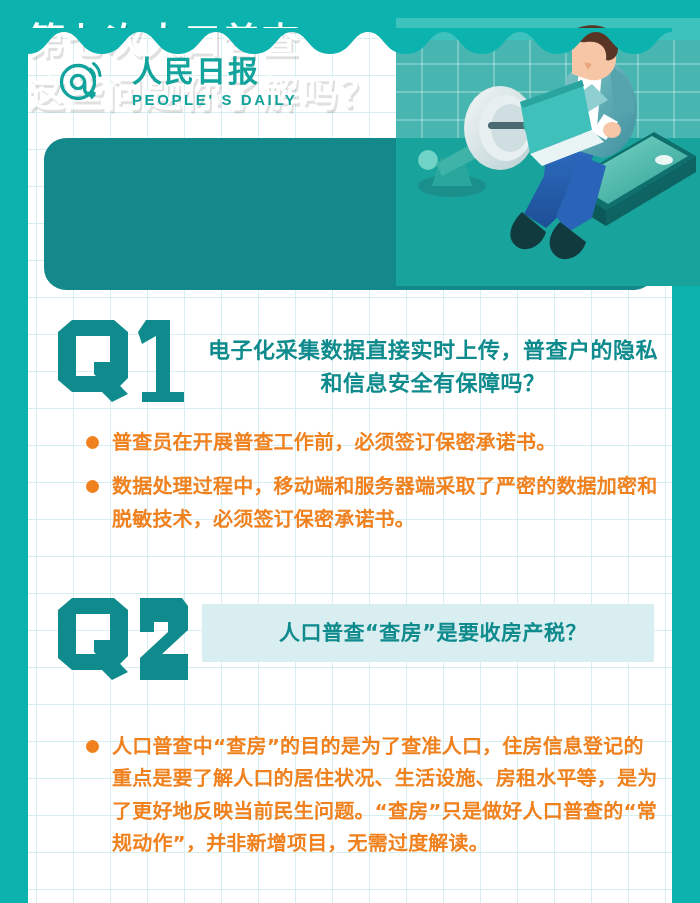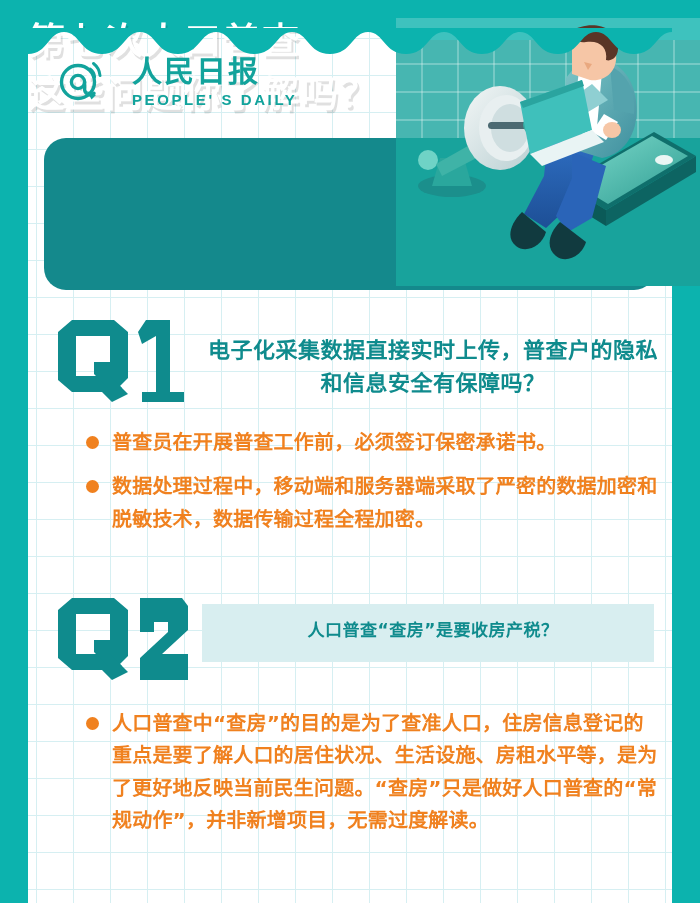--- a/index.html
+++ b/index.html
@@ -165,30 +165,30 @@
     position: relative;
     z-index: 1;
     color: #0f8b8d;
     font-size: 22px;
     font-weight: bold;
     line-height: 1.5;
     letter-spacing: 0.5px;
     font-family: "DejaVu Sans", "Liberation Sans", sans-serif;
     text-align: center;
   }
-  #q2 .qtext { font-size: 17px; }
+  #q2 .qtext { font-size: 21px; }
   #q2 .qtext-wrap { padding-top: 22px; }
 
   
   .bullets {
     margin: 22px 0 0 36px;
     padding: 0;
     list-style: none;
   }
-  #q2 .bullets { margin-top: 25px; }
+  #q2 .bullets { margin-top: 48px; }
   .bullet {
     position: relative;
     padding-left: 26px;
     margin-bottom: 12px;
     color: #f0811f;
     font-size: 20px;
     font-weight: bold;
     line-height: 1.62;
     letter-spacing: 0.2px;
     font-family: "DejaVu Sans", "Liberation Sans", sans-serif;
@@ -329,21 +329,21 @@
           <path d="M44,44 L60,44 L60,58 L72,70 L58,70 L44,56 Z"></path>
           <path d="M96,2 L120,2 L120,74 L134,74 L134,84 L92,84 L92,74 L106,74 L106,18 L92,26 L88,14 Z"></path>
         </g>
       </svg>
       <div class="qtext-wrap">
         <div class="qtext">电子化采集数据直接实时上传，普查户的隐私和信息安全有保障吗？</div>
       </div>
     </div>
     <ul class="bullets">
       <li class="bullet">普查员在开展普查工作前，必须签订保密承诺书。</li>
-      <li class="bullet">数据处理过程中，移动端和服务器端采取了严密的数据加密和脱敏技术，数据传输过程全程加密。</li>
+      <li class="bullet">数据处理过程中，移动端和服务器端采取了严密的数据加密和脱敏技术，必须签订保密承诺书。</li>
     </ul>
   </div>
 
   <div class="qblock" id="q2">
     <div class="qhead">
       <svg class="qbadge" viewBox="0 0 142 86">
         <g fill="#0f8b8d">
           <path d="M8,14 L22,2 L64,2 L78,14 L78,60 L70,68 L78,76 L62,84 L52,74 L22,74 L8,62 Z
                    M26,18 L26,58 L60,58 L60,18 Z"></path>
           <path d="M44,44 L60,44 L60,58 L72,70 L58,70 L44,56 Z"></path>

